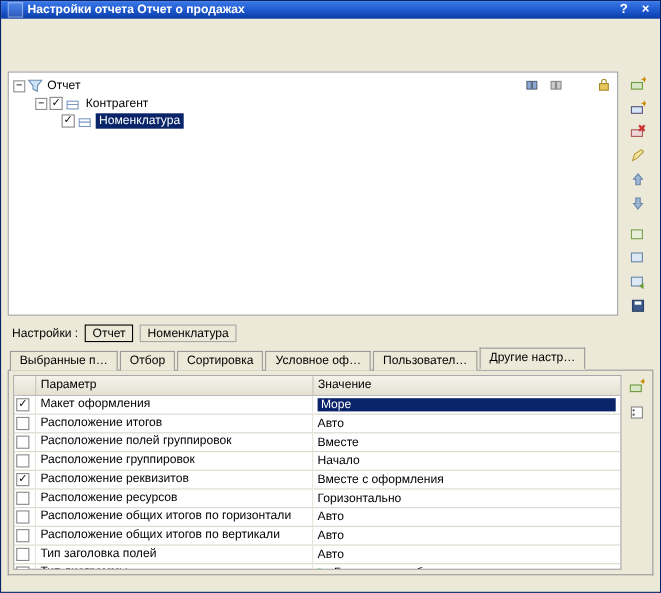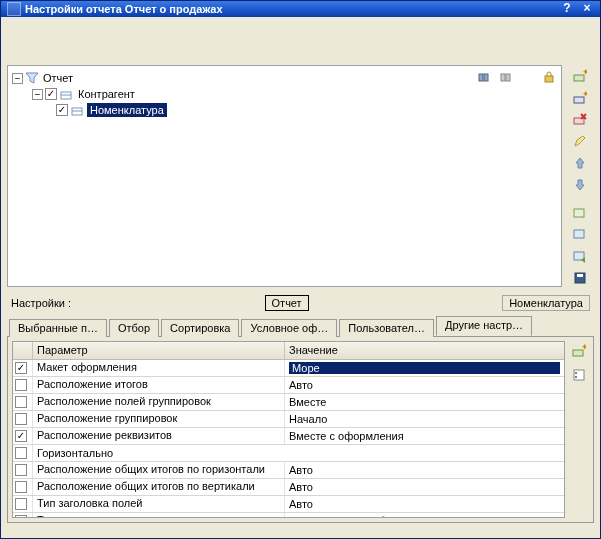--- a/index.html
+++ b/index.html
@@ -96,21 +96,21 @@
     border: 1px solid transparent;
     display: flex; align-items: center; justify-content: center;
     font-size: 12px;
   }
   .tree-toolbar {
     position: absolute; right: 2px; top: 1px;
     display: flex; gap: 2px;
   }
   .settings-label-row {
     display: flex; align-items: center;
-    gap: 6px; padding: 8px 4px 6px 4px; justify-content: space-between;
+    gap: 6px; padding: 8px 4px 6px 4px;
   }
   .minitab {
     border: 1px solid #a6a6a6;
     padding: 1px 6px;
     background: #ece9d8;
   }
   .minitab.active { border-color: #000; }
   .tabstrip {
     display: flex; align-items: flex-end;
     padding-left: 2px;
@@ -383,20 +383,21 @@
               </div>
               <div class="col-param">Расположение реквизитов</div>
               <div class="col-val">
                 <span>Вместе с оформления</span>
               </div>
             </div>
             <div class="grid-row">
               <div class="col-chk">
                 <span class="chk"></span>
               </div>
+              <div class="col-param">Расположение ресурсов</div>
               <div class="col-val">
                 <span>Горизонтально</span>
               </div>
             </div>
             <div class="grid-row">
               <div class="col-chk">
                 <span class="chk"></span>
               </div>
               <div class="col-param">Расположение общих итогов по горизонтали</div>
               <div class="col-val">

